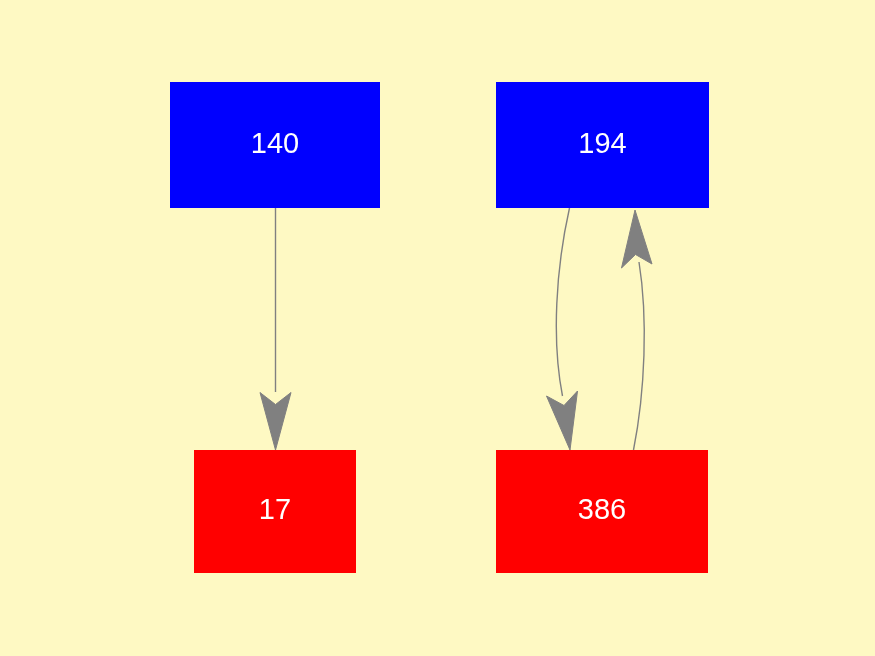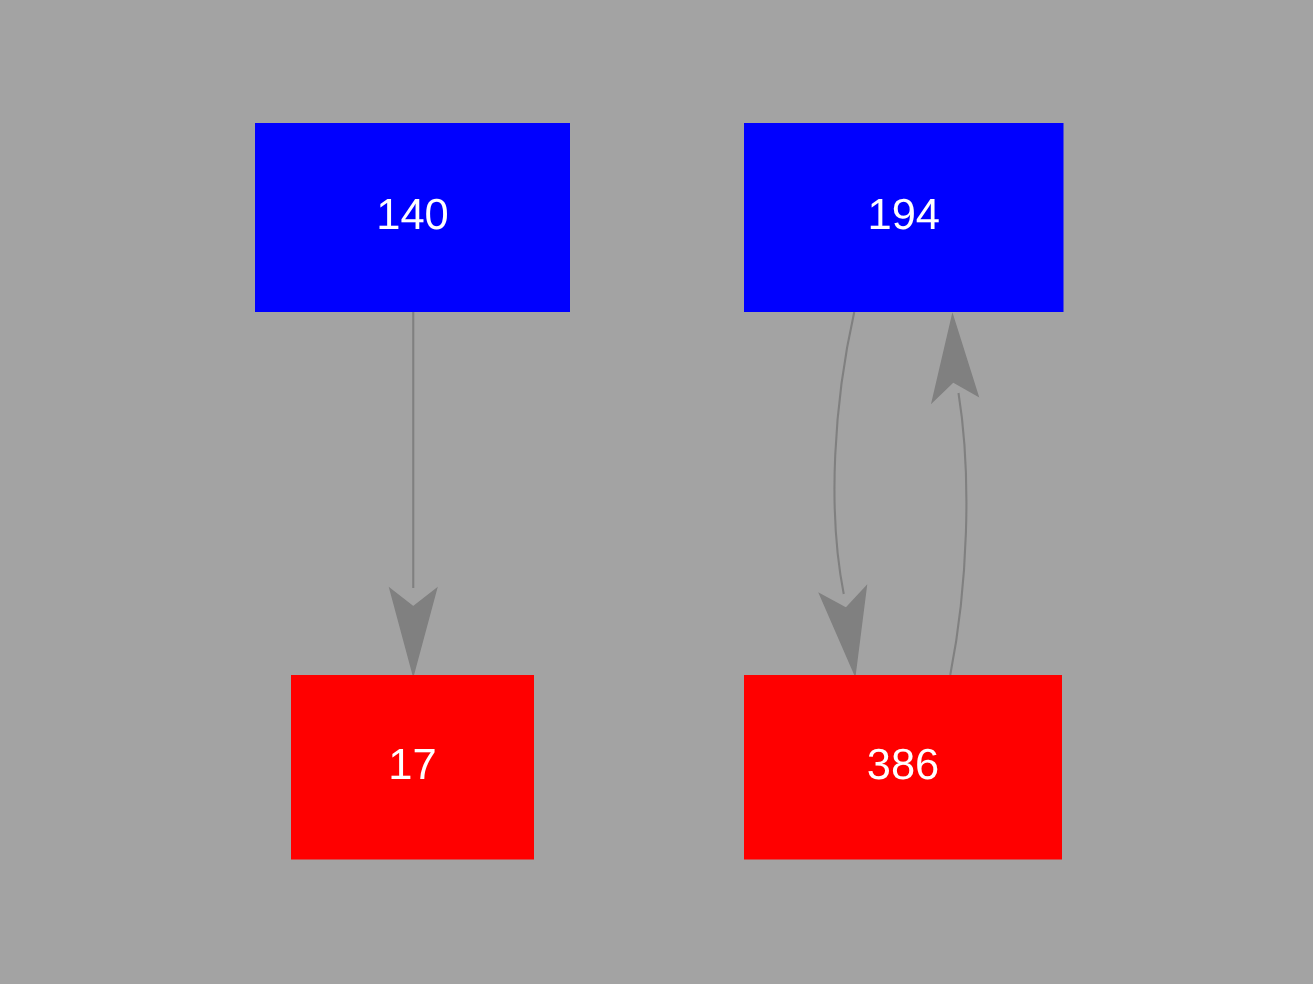--- a/index.html
+++ b/index.html
@@ -47,21 +47,21 @@
   .edge-head {
     fill: #808080;
     stroke: #808080;
     stroke-width: 1;
     stroke-linejoin: miter;
   }
 </style>
 </head>
 <body>
 
-<div id="canvas" style="background: #a3a3a3; text-decoration: underline;">
+<div id="canvas" style="background: #fef9c3; text-decoration: underline;">
   <svg id="graph-svg" viewBox="0 0 875 656" xmlns="http://www.w3.org/2000/svg">
 
     <g>
 
       <g>
         <path class="edge-path" d="M 275.5,208 L 275.5,392" stroke="#808080"></path>
         <path class="edge-head" d="M 275.5,450 L 260.0,392.5 L 275.5,404.5 L 291.0,392.5 Z" fill="#808080" stroke="#808080"></path>
       </g>
 
       <g>

